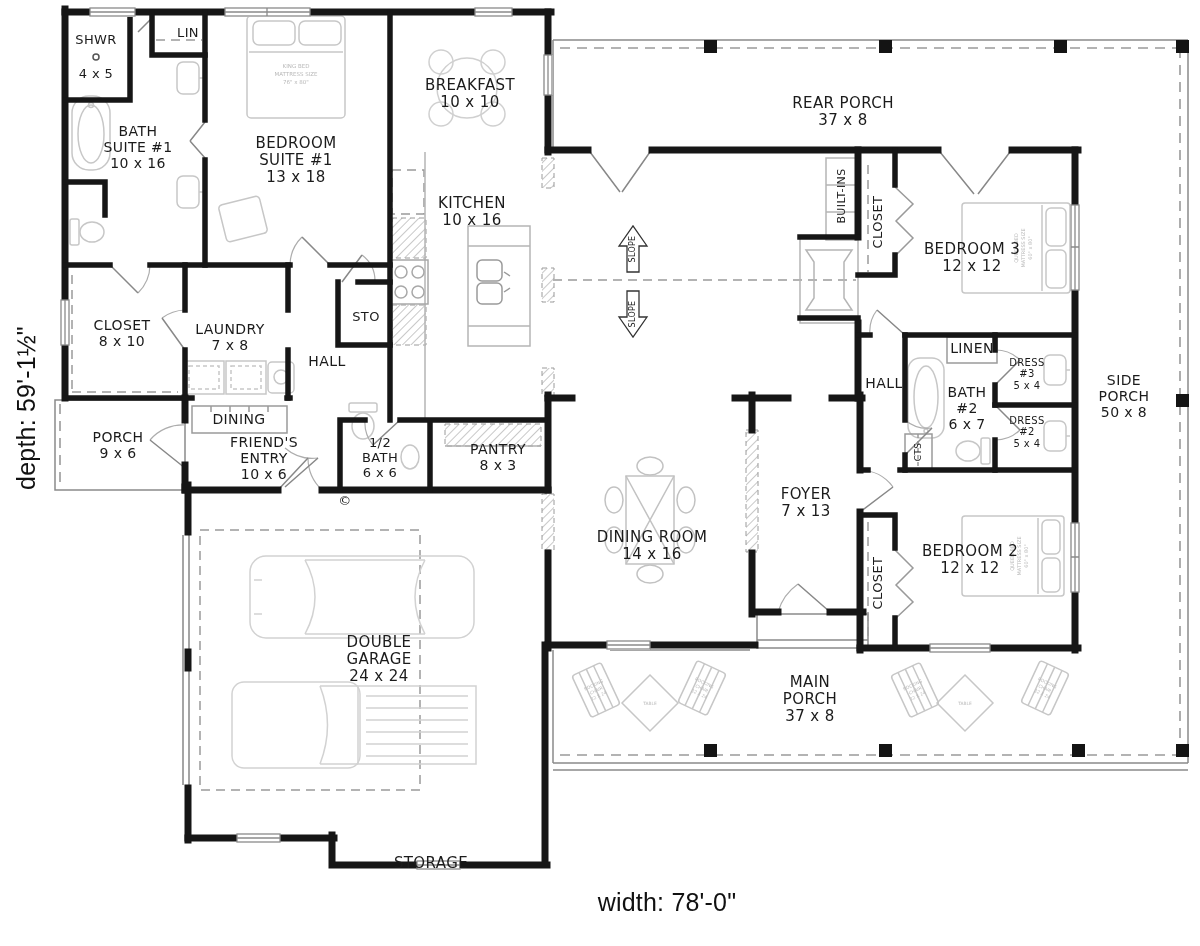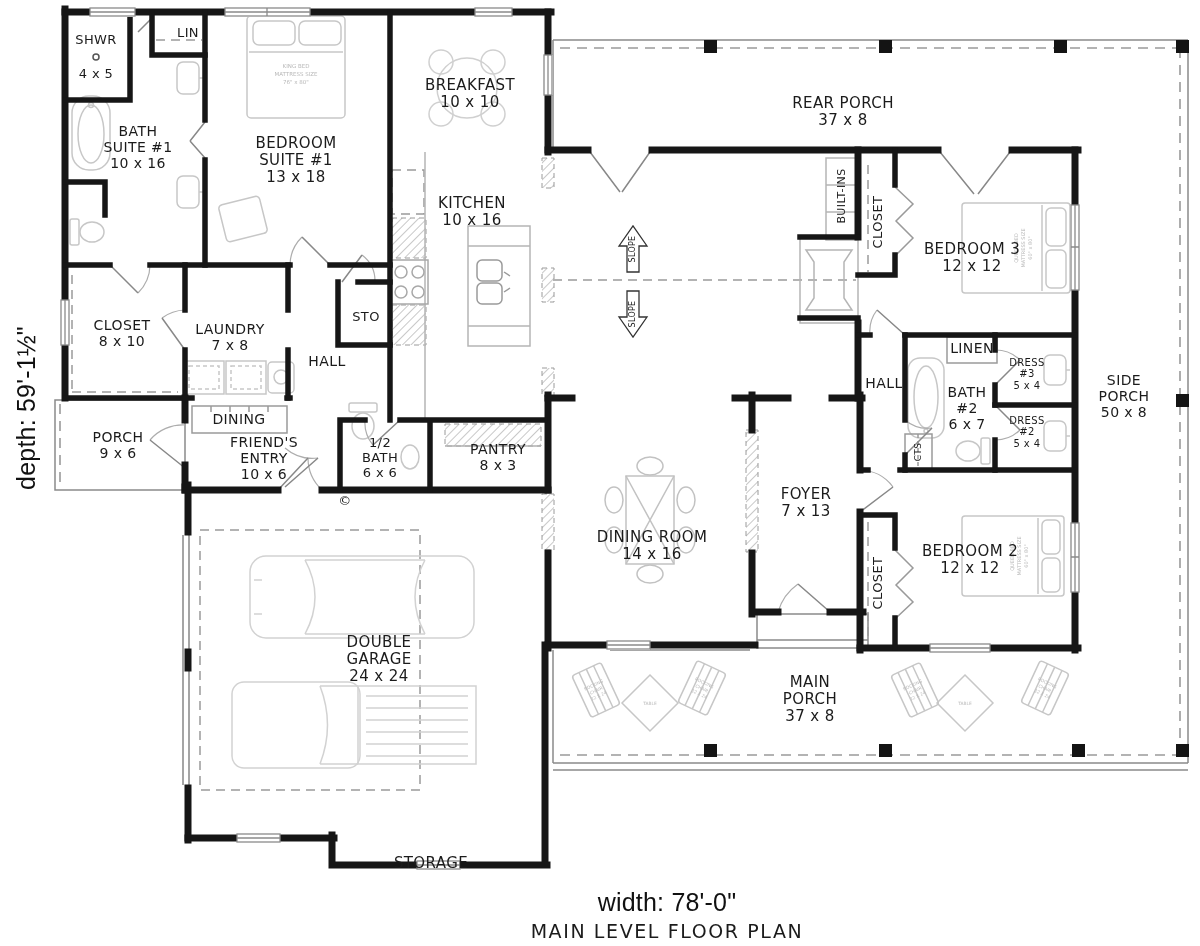--- a/index.html
+++ b/index.html
@@ -513,17 +513,14 @@
 <div class="lbl copy" style="left:345px;top:501px">
       <span>©</span>
     </div>
 
 <div class="lbl v meas" style="left:26px;top:408px">
       <span>depth: 59'-1½"</span>
     </div>
 <div class="lbl meas" style="left:667px;top:902px">
       <span>width: 78'-0"</span>
     </div>
-<div class="lbl title" style="left:667px;top:932px">
-      <span>MAIN LEVEL FLOOR PLAN</span>
-    </div>
 
 </div>
 
 </body></html>

